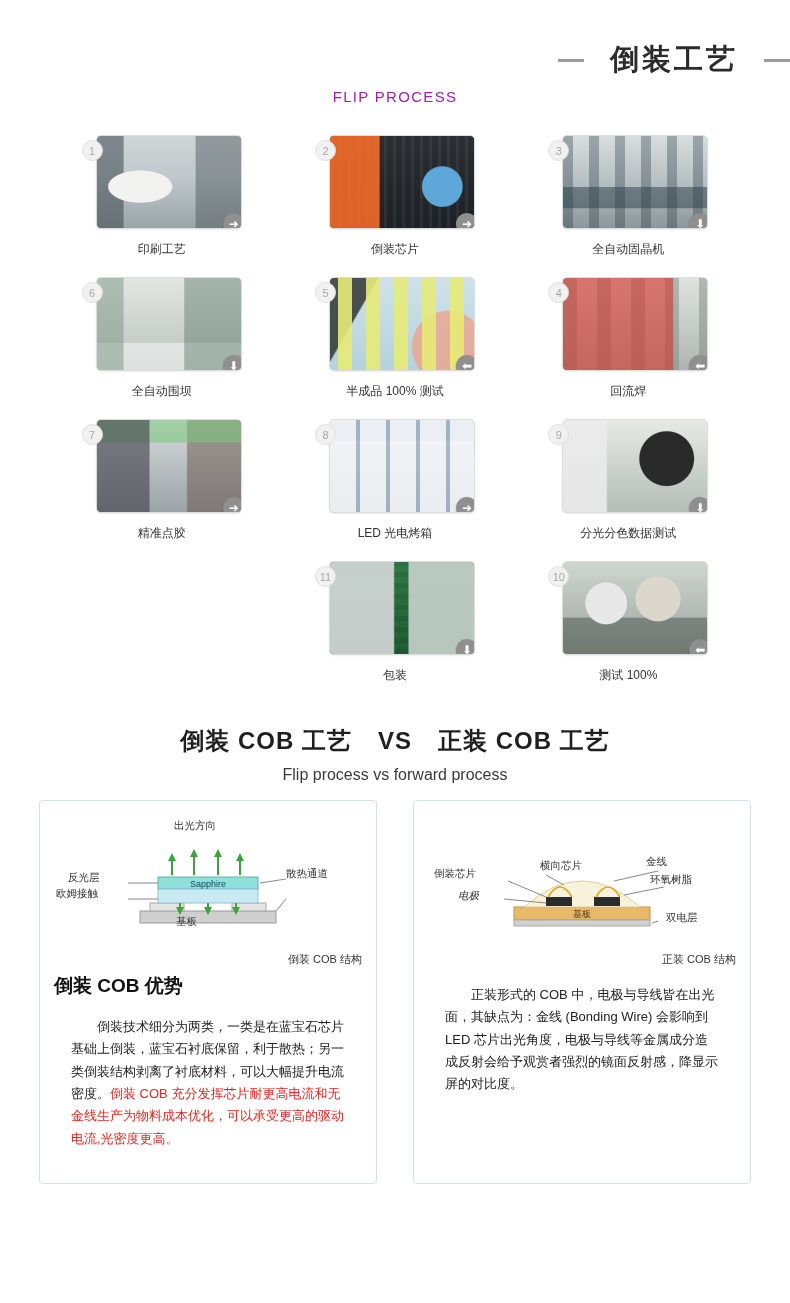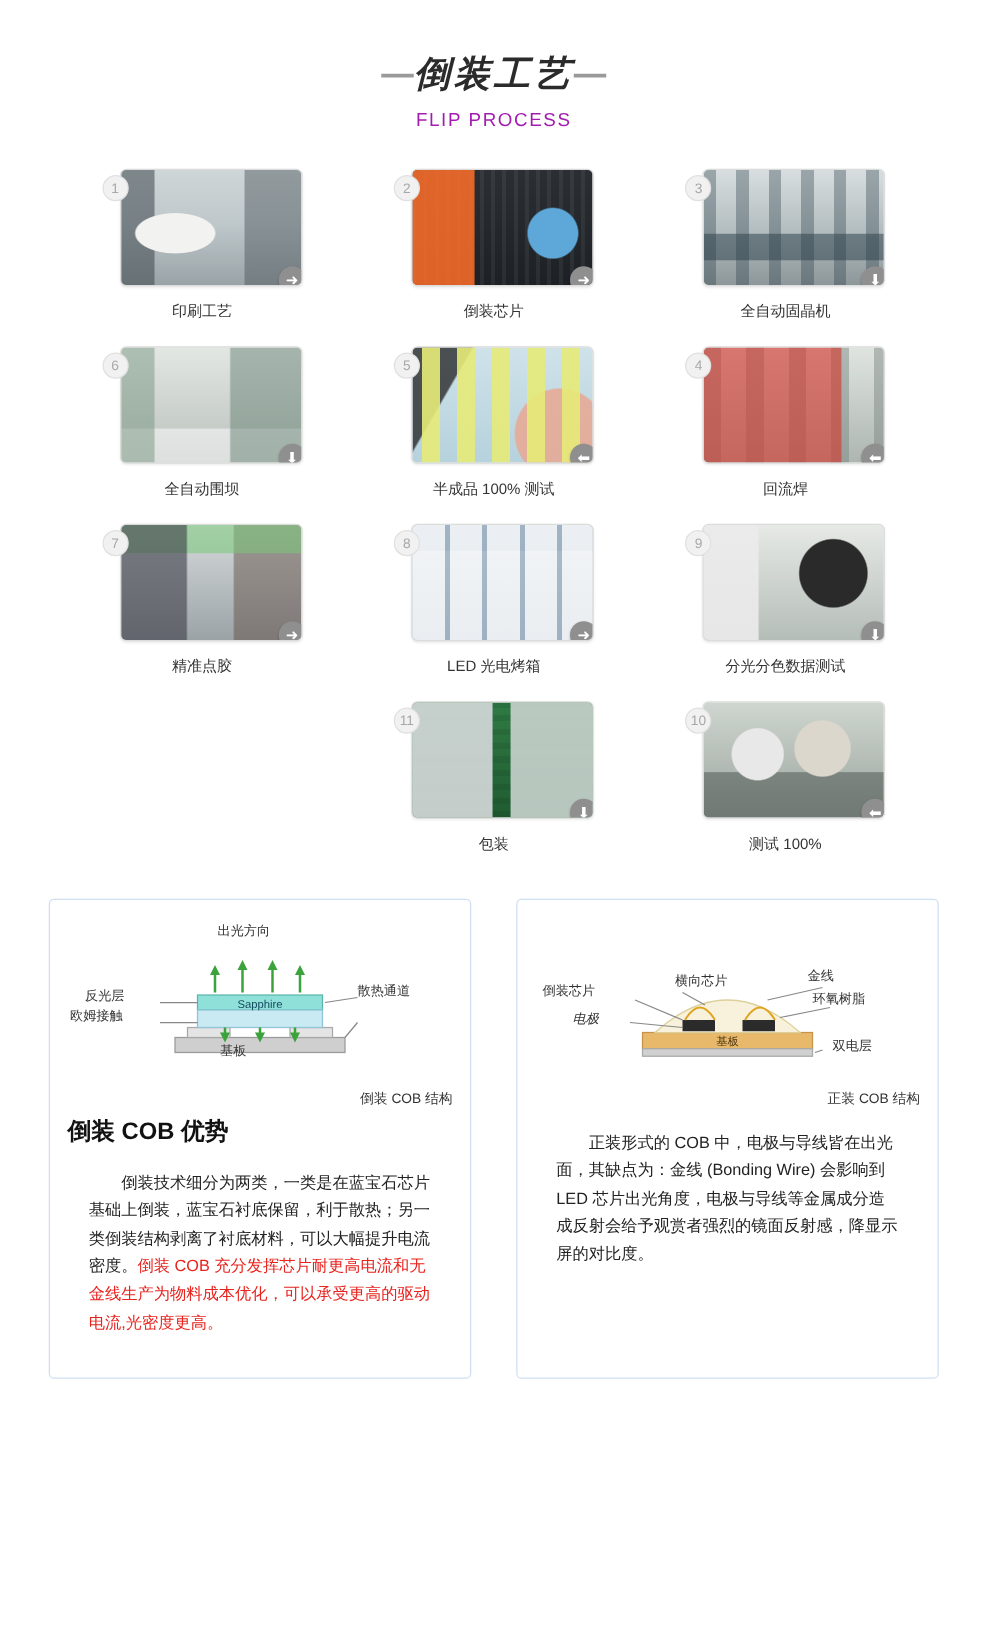--- a/index.html
+++ b/index.html
@@ -8,21 +8,21 @@
     width: 790px; height: 1303px;
     background: #ffffff;
     font-family: "Liberation Sans", sans-serif;
     color: #333;
   }
   .page { position: relative; width: 790px; height: 1303px; overflow: hidden; }
 
   
   .header { text-align: center; padding-top: 40px; }
   .header-title-row {
-    display: flex; align-items: center; justify-content: center;  font-style: italic;
+    display: flex; align-items: center; justify-content: flex-end; gap: 26px;
   }
   .header-dash { width: 26px; height: 3px; background: #9a9a9a; }
   .header-title {
     font-size: 29px; letter-spacing: 3px; color: #2b2b2b; font-weight: 700;
   }
   .header-sub {
     margin-top: 8px; font-size: 15px; color: #a21caf; letter-spacing: 1.3px;
   }
 
   
@@ -291,20 +291,26 @@
         <div class="card">
             <div class="ph ph10"></div>
           <div class="arrow">⬅</div>
         </div>
       </div>
       <div class="caption">测试 100%</div>
     </div>
 
   </div>
 
+  <div class="cmp-head">
+    <div class="cmp-title">
+      <span>倒装 COB 工艺</span><span class="vs">VS</span><span>正装 COB 工艺</span>
+    </div>
+    <div class="cmp-sub">Flip process vs forward process</div>
+  </div>
 
   <div class="panels">
 
     <div class="panel">
       <div class="diagram">
         <svg width="308" height="136" viewBox="0 0 308 136">
 
           <rect x="86" y="96" width="136" height="12" fill="#cfcfcf" stroke="#9a9a9a" stroke-width="1"></rect>
 
           <rect x="96" y="88" width="34" height="8" fill="#e4e4e4" stroke="#a8a8a8"></rect>

